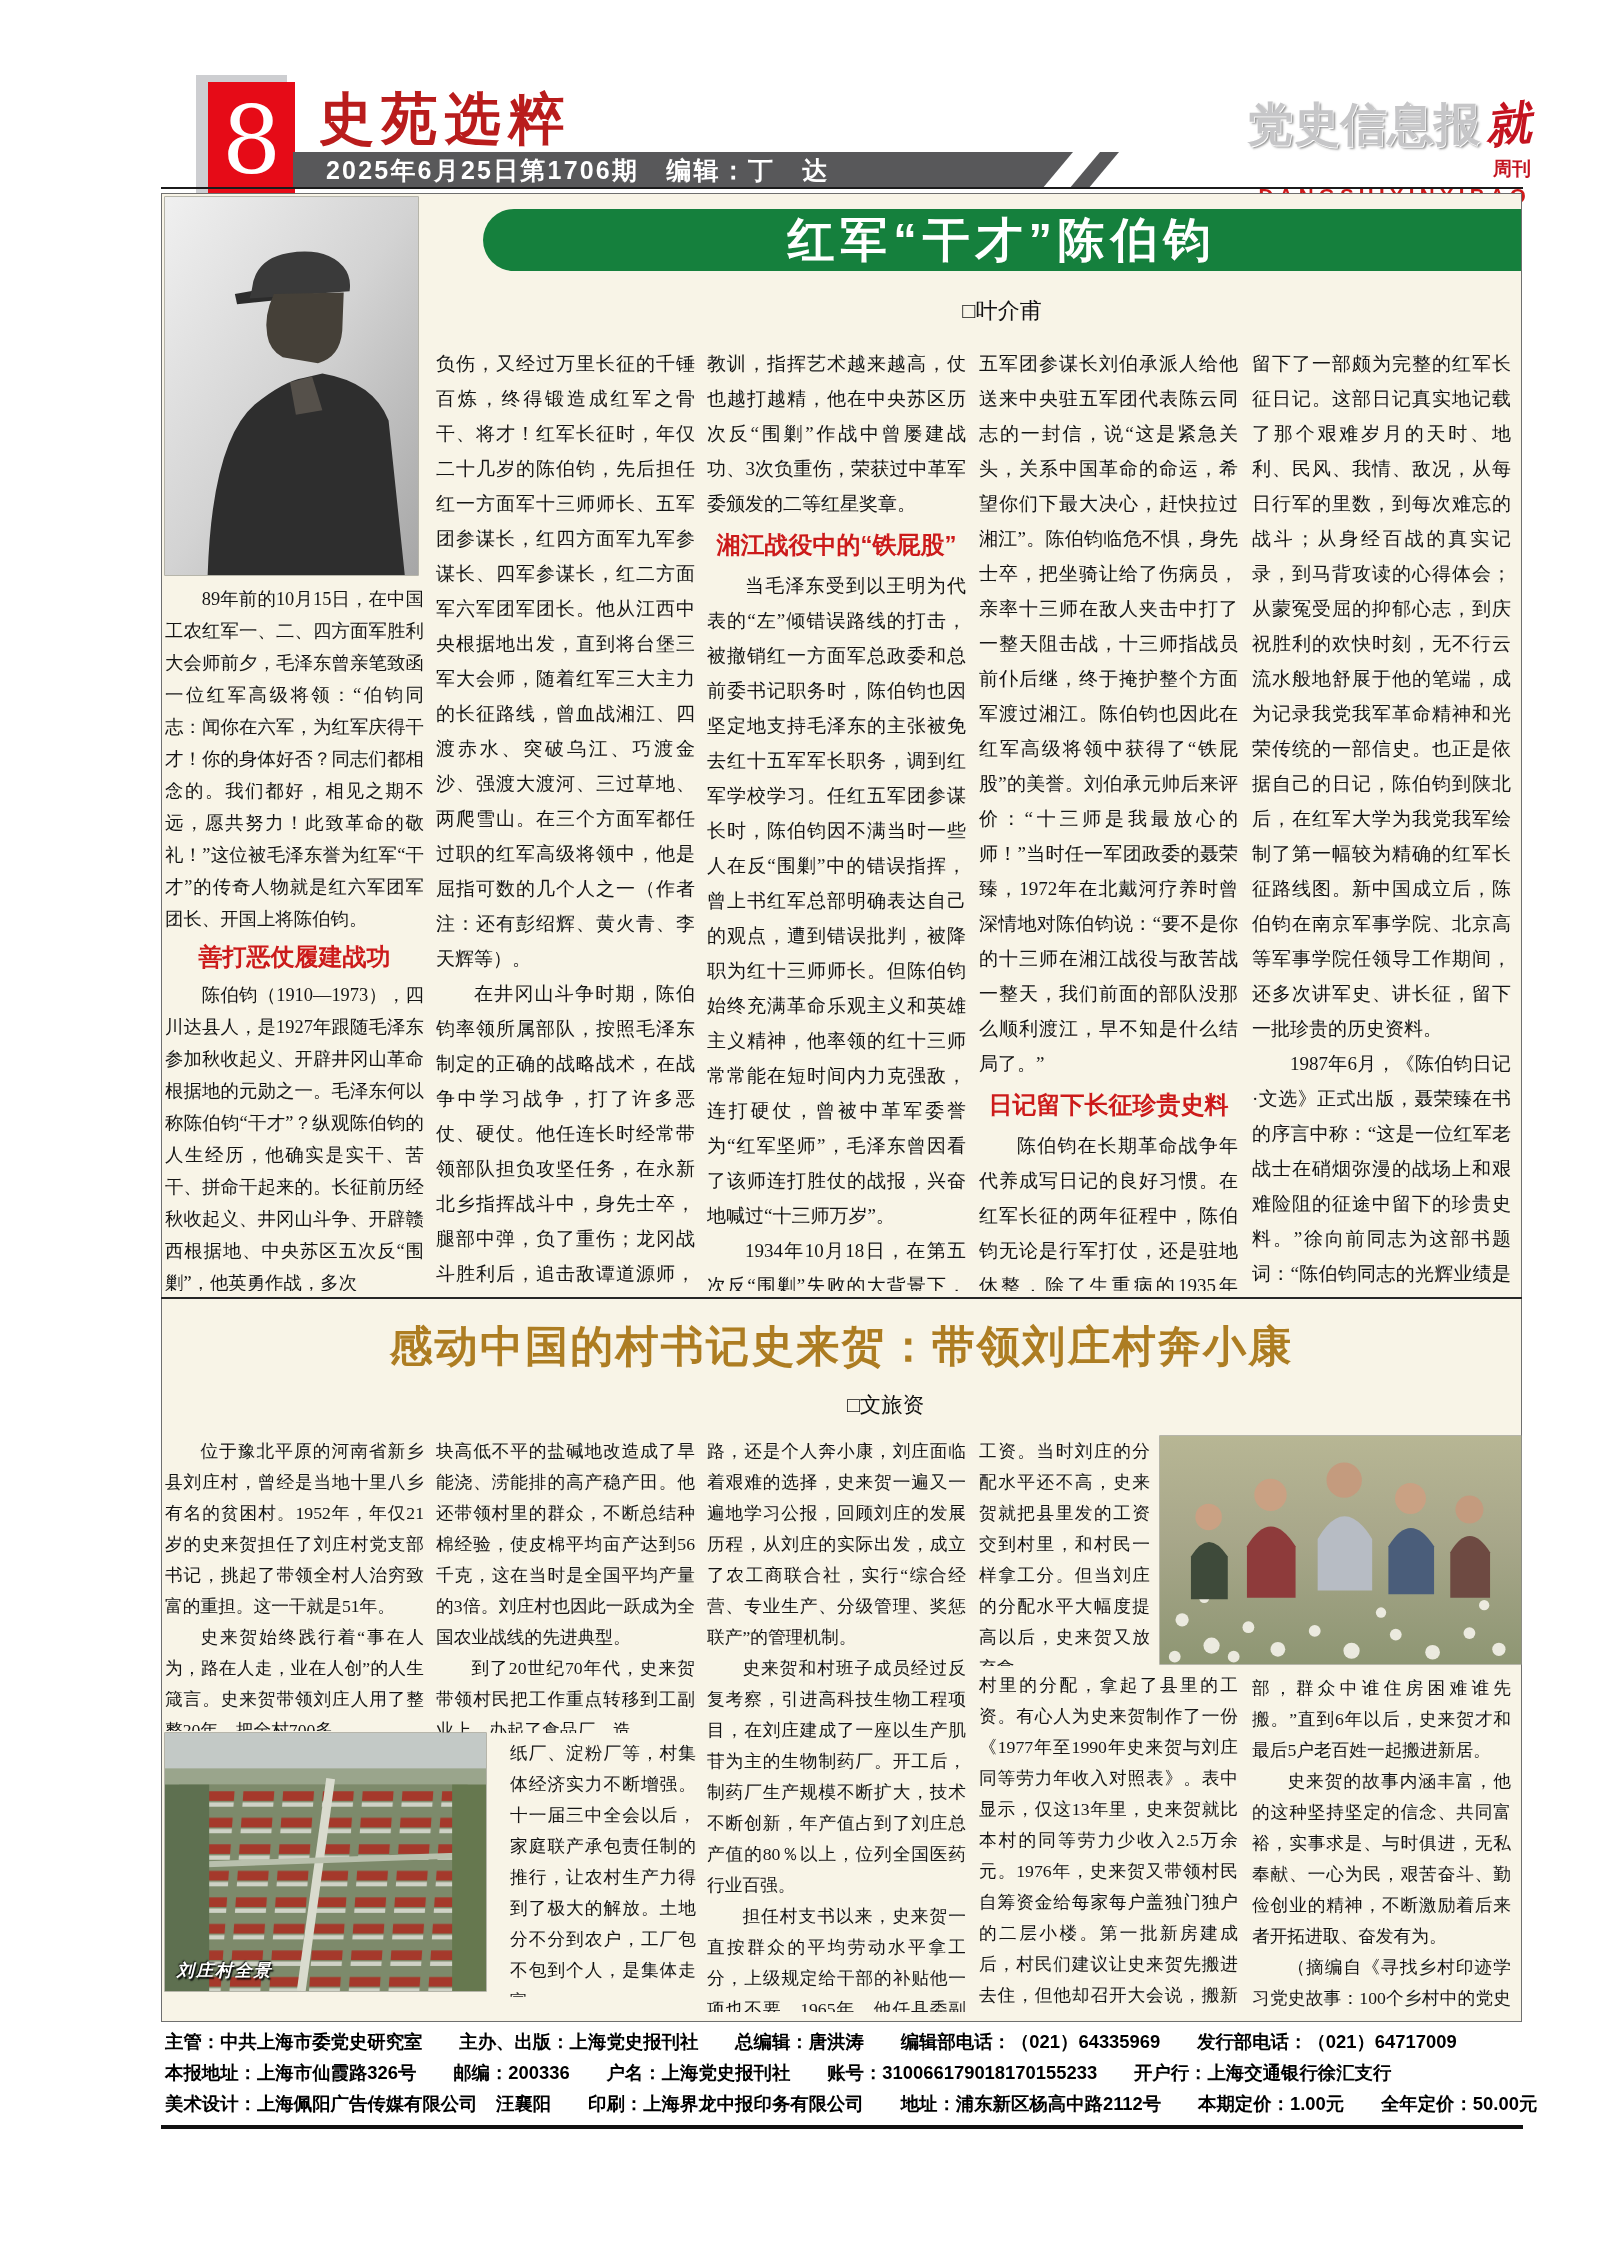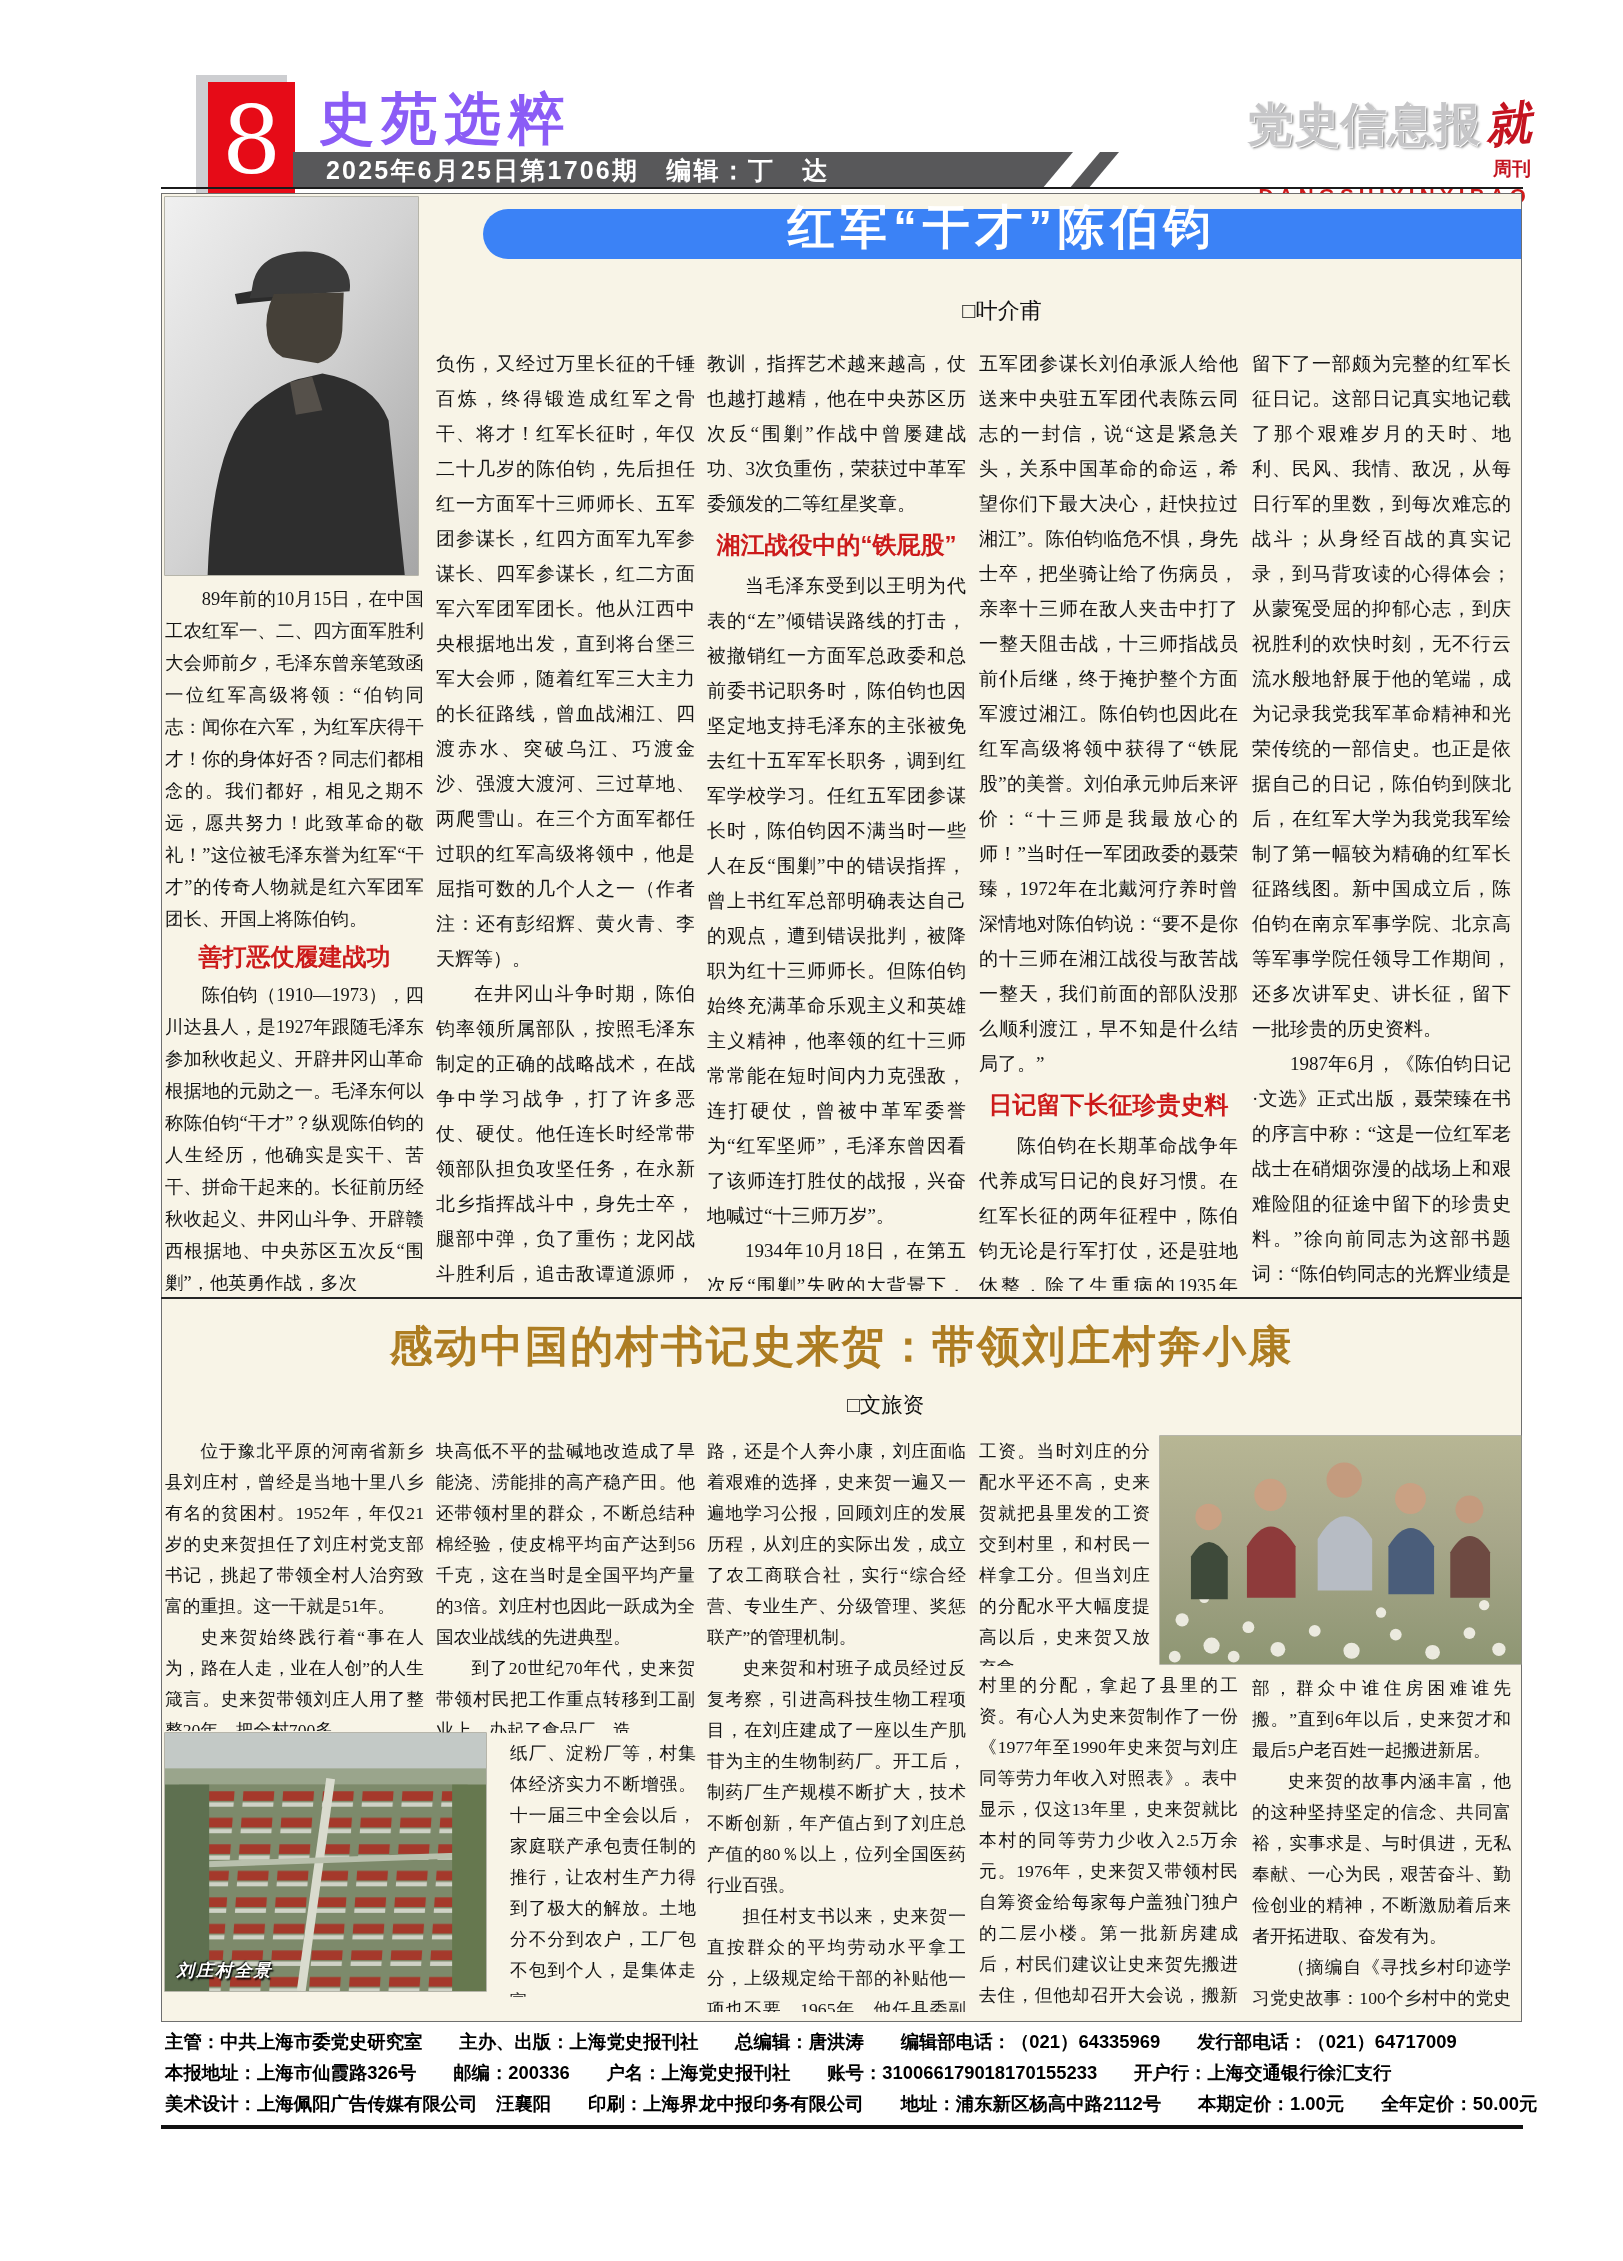--- a/index.html
+++ b/index.html
@@ -5,21 +5,21 @@
   html,body{margin:0;padding:0;background:#ffffff;}
   #page{position:relative;width:1624px;height:2261px;background:#ffffff;overflow:hidden;
         font-family:"Liberation Serif",serif;color:#141414;}
 
   
   .pagenum-shadow{position:absolute;left:196px;top:75px;width:91px;height:124px;background:#cdced1;}
   .pagenum-box{position:absolute;left:208px;top:82px;width:87px;height:119px;background:#e60b17;
                display:flex;align-items:center;justify-content:center;}
   .pagenum-box span{font-family:"DejaVu Serif",serif;font-size:93px;color:#ffffff;line-height:1;}
   .section-title{position:absolute;left:318px;top:82px;font-family:"Liberation Sans",sans-serif;
-                 font-weight:900;font-size:56px;color:#8b5cf6;letter-spacing:7.4px;}
+                 font-weight:900;font-size:56px;color:#b91c1c;letter-spacing:7.4px;}
   .date-bar{position:absolute;left:293px;top:152px;width:780px;height:37px;background:#58585a;
             clip-path:polygon(0 0,100% 0,calc(100% - 31px) 100%,0 100%);
             display:flex;align-items:center;}
   .date-bar span{font-family:"Liberation Sans",sans-serif;font-weight:bold;font-size:25px;color:#ffffff;
                  letter-spacing:2.2px;padding-left:33px;white-space:nowrap;}
   .date-bar-tail{position:absolute;left:1069px;top:152px;width:50px;height:37px;background:#58585a;
                  clip-path:polygon(31px 0,100% 0,calc(100% - 31px) 100%,0 100%);}
   .header-rule{position:absolute;left:161px;top:187px;width:1362px;height:2.2px;background:#1b1b1b;}
   .masthead{position:absolute;left:1222px;top:94px;width:309px;text-align:right;}
   .masthead-title{font-family:"Liberation Sans",sans-serif;font-weight:900;font-size:46px;color:#c6c6c8;
@@ -31,22 +31,22 @@
   .masthead-pinyin{font-family:"Liberation Sans",sans-serif;font-weight:bold;font-size:20.6px;color:#cf1a1a;
                    letter-spacing:5.2px;margin-top:1.5px;}
 
   
   .content-box{position:absolute;left:161px;top:193px;width:1361px;height:1829px;background:#f8f4e7;
                border:0.7px solid #6f6f6f;box-sizing:border-box;}
   .article-divider{position:absolute;left:161px;top:1297px;width:1361px;height:2.2px;background:#262626;}
 
   
   .a1-photo{position:absolute;left:165px;top:197px;width:253px;height:378px;}
-  .a1-banner{position:absolute;left:483px;top:209px;width:1038px;height:50px;background:#3b82f6;
-             border-radius:34px 0 0 34px;display:flex;align-items:flex-end;justify-content:center;}
+  .a1-banner{position:absolute;left:483px;top:209px;width:1038px;height:62px;background:#15803d;
+             border-radius:34px 0 0 34px;display:flex;align-items:flex-start;justify-content:center;}
   .a1-banner h1{margin:0;font-family:"Liberation Sans",sans-serif;font-weight:900;font-size:47px;
                 color:#ffffff;letter-spacing:5.9px;white-space:nowrap;}
   .a1-byline{position:absolute;left:483px;top:296px;width:1038px;text-align:center;font-size:22px;color:#111;}
 
   .col{position:absolute;width:259px;text-align:justify;overflow:hidden;}
   .col p{margin:0;}
   .ind{text-indent:2em;}
   .sub{font-family:"Liberation Sans",sans-serif;font-weight:bold;color:#cc1a1a;text-align:center;
        font-size:24px;margin:5.9px 0;text-indent:0;}
   .a1c{font-size:19px;line-height:35px;}

